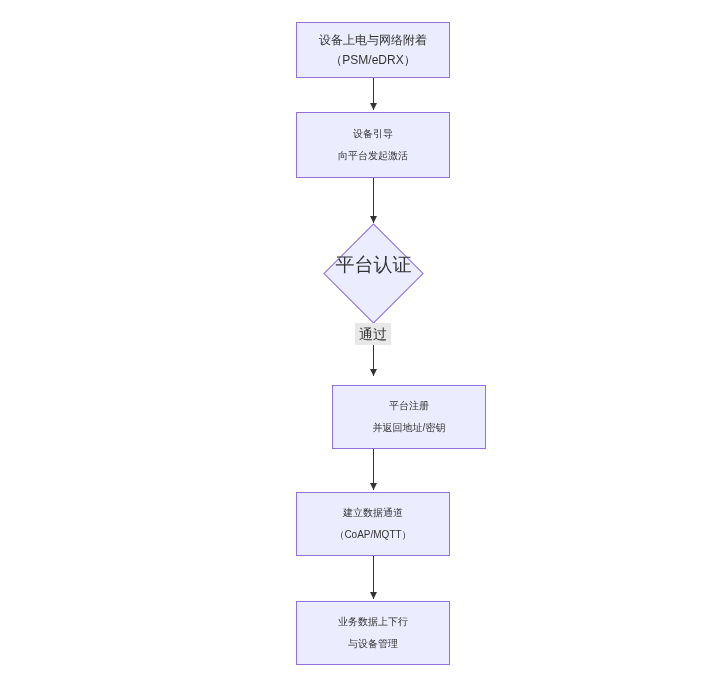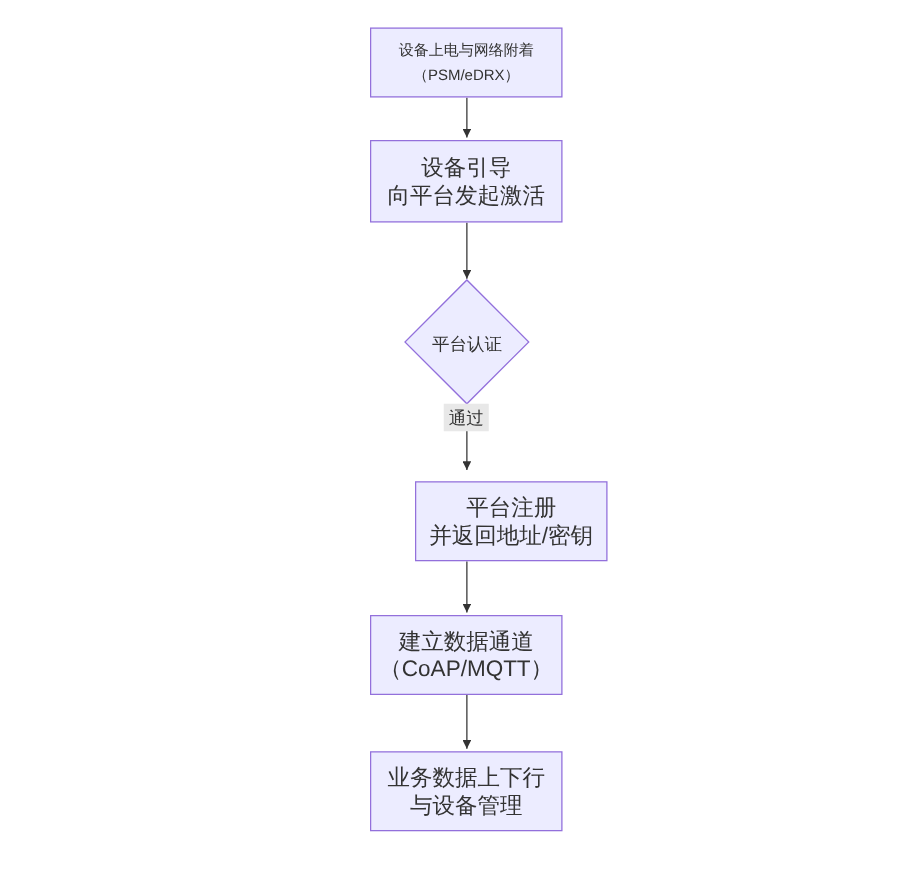--- a/index.html
+++ b/index.html
@@ -34,21 +34,21 @@
     left: 296px;
     width: 154px;
     background: var(--node-fill);
     border: 1px solid var(--node-border);
     color: var(--text-color);
     display: flex;
     align-items: center;
     justify-content: center;
     text-align: center;
     white-space: pre-line;
-    font-size: 18px;
+    font-size: 10px;
     line-height: 22px;
     z-index: 1;
   }
   .node-power-attach { top: 22px;  height: 56px; font-size: 12px; line-height: 20px; }
   .node-bootstrap    { top: 112px; height: 66px; }
   .node-register     { top: 385px; height: 64px; margin-left: 36px; }
   .node-data-channel { top: 492px; height: 64px; }
   .node-business     { top: 601px; height: 64px; }
 
   .diamond-shape {
@@ -58,28 +58,28 @@
     width: 71px;
     height: 71px;
     background: var(--node-fill);
     border: 1px solid var(--node-border);
     transform: rotate(45deg);
     z-index: 1;
   }
   .diamond-label {
     position: absolute;
     left: 323px;
-    top: 227px;
+    top: 216px;
     width: 101px;
     height: 97px;
     display: flex;
     align-items: center;
     justify-content: center;
     color: var(--text-color);
-    font-size: 14px;
+    font-size: 19px;
     z-index: 2;
   }
   .edge-label {
     position: absolute;
     left: 373px;
     top: 323px;
     transform: translateX(-50%);
     background: var(--edge-label-bg);
     color: var(--text-color);
     font-size: 14px;

